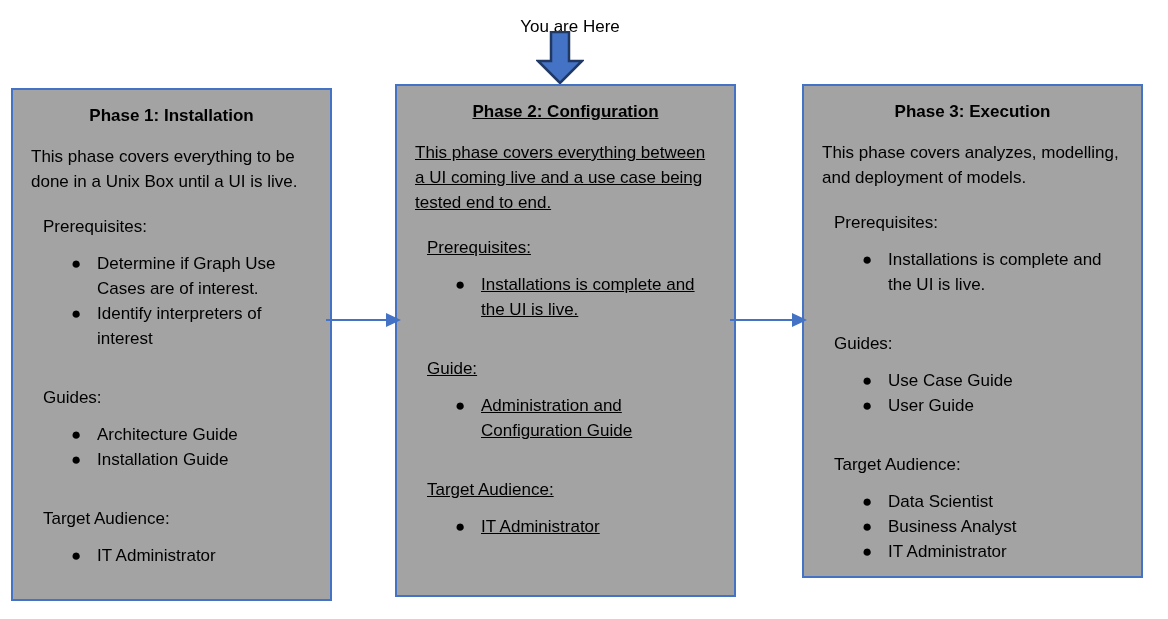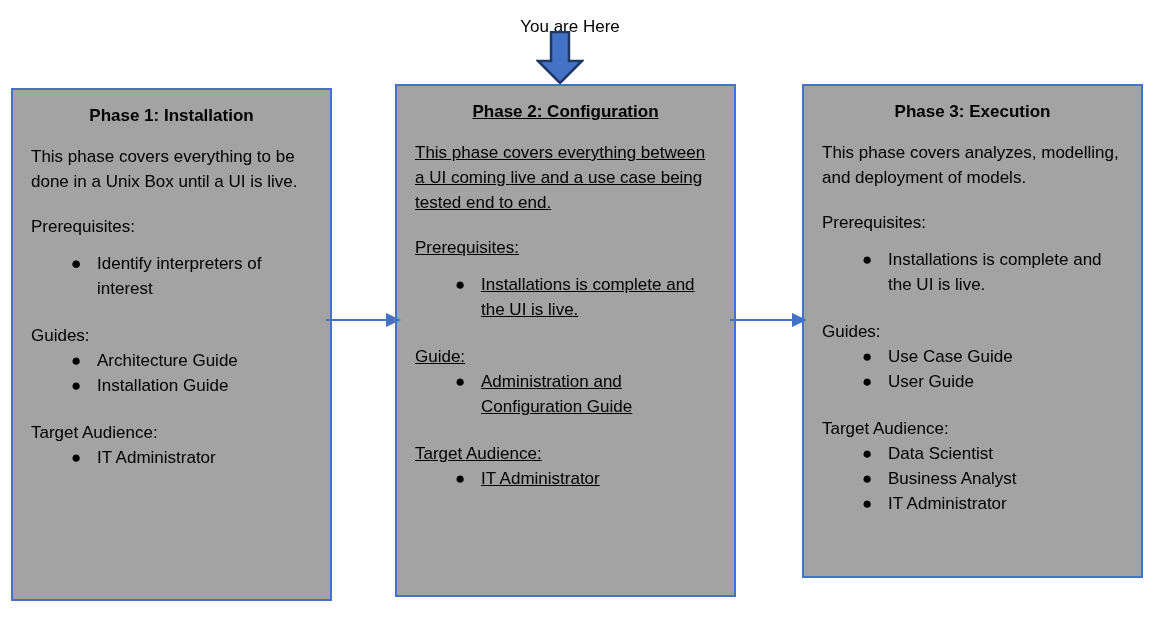--- a/index.html
+++ b/index.html
@@ -67,21 +67,21 @@
   .phase-desc {
     text-align: left;
     font-size: 17px;
     line-height: 25px;
     margin: 0 0 20px 0;
   }
   .section-label {
     text-align: left;
     font-size: 17px;
     line-height: 25px;
-    margin: 0;
+    margin: 12px;
   }
   .bullet-list {
     list-style: none;
     margin: 0;
     padding: 0;
   }
   .bullet-list.spaced { margin-top: 12px; }
   .bullet-list li {
     position: relative;
     font-size: 17px;
@@ -121,20 +121,21 @@
 
   <div class="phase-box" id="phase-box-1">
     <div class="box-inner">
       <div class="phase-title">Phase 1: Installation</div>
       <div class="phase-desc">This phase covers everything to be done in a Unix Box until a UI is live.</div>
 
       <div class="section-label">Prerequisites:</div>
       <ul class="bullet-list spaced">
         <li>
           <span class="bullet-dot">●</span>
+          <span>Determine if Graph Use Cases are of interest.</span>
         </li>
         <li>
           <span class="bullet-dot">●</span>
           <span>Identify interpreters of interest</span>
         </li>
       </ul>
 
       <div class="gap-md"></div>
 
       <div class="section-label">Guides:</div>

